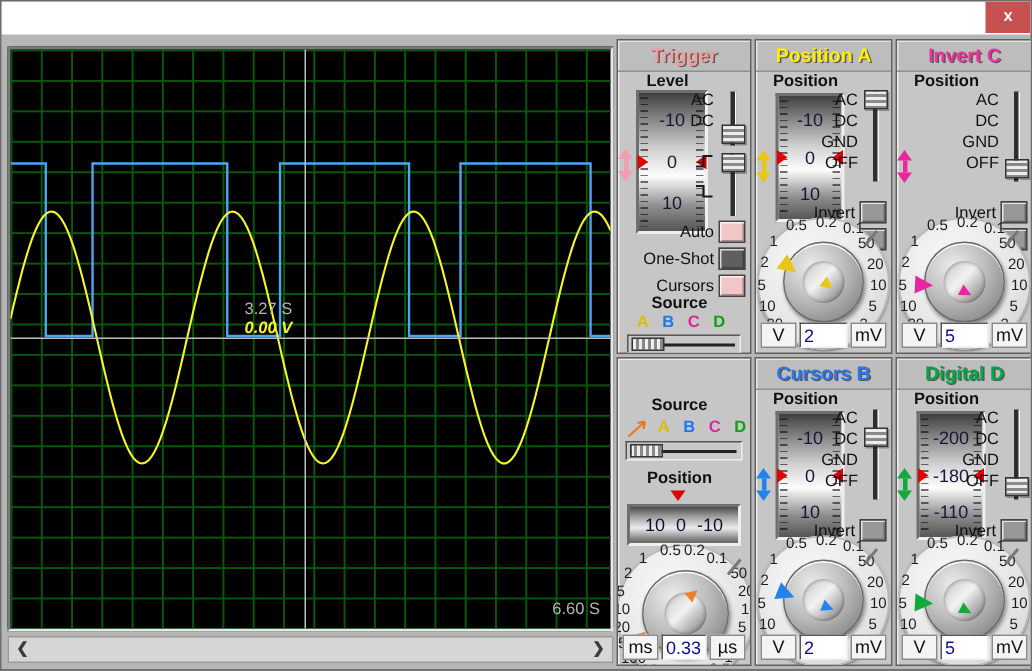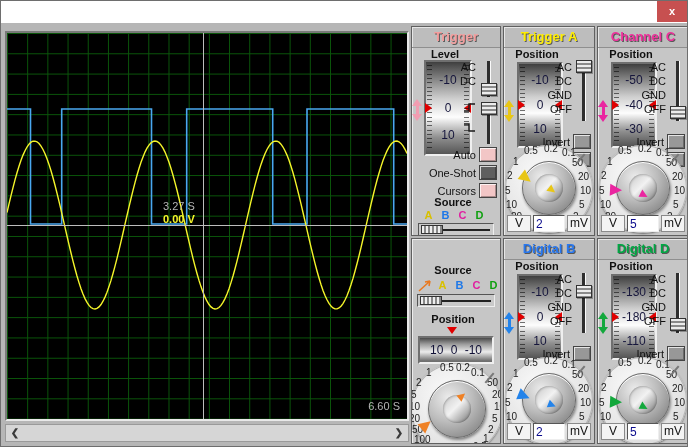--- a/index.html
+++ b/index.html
@@ -14,21 +14,21 @@
   .scope{position:absolute;left:4px;top:30px;width:404px;height:390px;box-sizing:border-box;background:#000;
          border:2px solid;border-color:#7a7a7a #e9e9e9 #e9e9e9 #7a7a7a;}
   .grid{position:absolute;left:0;top:0;right:0;bottom:0;
         background-image:linear-gradient(to right,#0a560a 1px,transparent 1px),
                          linear-gradient(to bottom,#0a560a 1px,transparent 1px);
         background-size:20.2px 20.3px;}
   .waves{position:absolute;left:0;top:0;}
   .cv{position:absolute;top:0;bottom:0;width:1px;background:#bdbdbd;}
   .chz{position:absolute;left:0;right:0;height:1px;background:#bdbdbd;}
   .ctime{position:absolute;left:156px;top:167px;font-size:11px;color:#b4b4b4;}
-  .cvolt{position:absolute;left:156px;top:180px;font-size:11px;font-weight:bold;color:#f5f52a;}
+  .cvolt{position:absolute;left:156px;top:180px;font-size:11px;font-weight:bold;color:#f5f52a;font-style:italic;}
   .cend{position:absolute;right:7px;bottom:7px;font-size:11px;color:#b4b4b4;}
   
   .hscroll{position:absolute;left:4px;top:423px;width:404px;height:18px;background:#d6d6d6;
            border:1px solid #9a9a9a;box-sizing:border-box;}
   .sbtn{position:absolute;top:0;width:18px;height:16px;text-align:center;line-height:16px;
         font-size:10px;color:#3a3a3a;font-weight:bold;}
   .sbl{left:0;} .sbr{right:0;}
   
   .panel{position:absolute;background:#c6c6c6;border:1px solid #606060;box-sizing:border-box;overflow:hidden;
          box-shadow:inset 1px 1px 0 #ececec;}
@@ -177,21 +177,21 @@
         <span class="lC">C</span>
         <span class="lD">D</span>
       </div>
       <div class="hslider" style="left:6px;right:6px;top:175px">
         <i class="hhndl"></i>
       </div>
     </div>
   </div>
 
   <div class="panel" style="left:502px;top:25px;width:92px;height:210px">
-    <div class="ptitle tA">Trigger A</div>
+    <div class="ptitle tA">Position A</div>
     <div class="pbody">
       <span class="clbl" style="top:0">Position</span>
       <div class="varrow cA" style="left:0;top:47px">
           <i class="tu"></i>
           <i class="vb"></i>
           <i class="td"></i>
         </div>
       <div class="vgauge" style="left:13px;top:14px;width:46px;height:86px">
         <span class="gl g1">-10</span>
         <span class="gl g2">0</span>
@@ -234,35 +234,28 @@
       </div>
       <div class="valrow">
         <span class="unit">V</span>
         <input class="vinput" value="2" style="">
         <span class="unit">mV</span>
       </div>
     </div>
   </div>
 
   <div class="panel" style="left:596px;top:25px;width:92px;height:210px">
-    <div class="ptitle tC">Channel C</div>
+    <div class="ptitle tC">Invert C</div>
     <div class="pbody">
       <span class="clbl" style="top:0">Position</span>
       <div class="varrow cC" style="left:0;top:47px">
           <i class="tu"></i>
           <i class="vb"></i>
           <i class="td"></i>
         </div>
-      <div class="vgauge" style="left:13px;top:14px;width:46px;height:86px">
-        <span class="gl g1">-50</span>
-        <span class="gl g2">-40</span>
-        <span class="gl g3">-30</span>
-        <i class="mkl"></i>
-        <i class="mkr"></i>
-      </div>
       <span class="slbl" style="right:22px;top:13px">AC</span>
       <span class="slbl" style="right:22px;top:27px">DC</span>
       <span class="slbl" style="right:22px;top:41px">GND</span>
       <span class="slbl" style="right:22px;top:55px">OFF</span>
       <div class="vtrack" style="right:2px;top:12px;height:62px">
         <i class="tln"></i>
           <i class="hndl" style="top:46px"></i>
       </div>
       <span class="blbl" style="right:24px;top:88px">Invert</span>
       <i class="pbtn gray" style="right:3px;top:86px"></i>
@@ -339,25 +332,30 @@
         <span class="hd hd16">2</span>
         <span class="hd hd17">1</span>
         <span class="hd hd18">0.5</span>
         <i class="notch" style="right:7px;top:14px"></i>
         <div class="knob" style="left:17px;top:17px;width:58px;height:58px">
           <div class="knobin"></div>
         </div>
         <i class="larrow" style="left:9px;top:56px;transform:rotate(-40deg);border-left-color:#ef8125"></i>
         <i class="sarrow" style="left:47px;top:29px;transform:rotate(-40deg);border-left-color:#ef8125"></i>
       </div>
+      <div class="valrow">
+        <span class="unit">ms</span>
+        <input class="vinput" value="0.33" style="">
+        <span class="unit">µs</span>
+      </div>
     </div>
   </div>
 
   <div class="panel" style="left:502px;top:237px;width:92px;height:206px">
-    <div class="ptitle tB">Digital B</div>
+    <div class="ptitle tB">Cursors B</div>
     <div class="pbody">
       <span class="clbl" style="top:0">Position</span>
       <div class="varrow cB" style="left:0;top:47px">
           <i class="tu"></i>
           <i class="vb"></i>
           <i class="td"></i>
         </div>
       <div class="vgauge" style="left:13px;top:14px;width:46px;height:86px">
         <span class="gl g1">-10</span>
         <span class="gl g2">0</span>
@@ -407,21 +405,21 @@
   <div class="panel" style="left:596px;top:237px;width:92px;height:206px">
     <div class="ptitle tD">Digital D</div>
     <div class="pbody">
       <span class="clbl" style="top:0">Position</span>
       <div class="varrow cD" style="left:0;top:47px">
           <i class="tu"></i>
           <i class="vb"></i>
           <i class="td"></i>
         </div>
       <div class="vgauge" style="left:13px;top:14px;width:46px;height:86px">
-        <span class="gl g1">-130</span>
+        <span class="gl g1">-200</span>
         <span class="gl g2">-180</span>
         <span class="gl g3">-110</span>
         <i class="mkl"></i>
         <i class="mkr"></i>
       </div>
       <span class="slbl" style="right:22px;top:13px">AC</span>
       <span class="slbl" style="right:22px;top:27px">DC</span>
       <span class="slbl" style="right:22px;top:41px">GND</span>
       <span class="slbl" style="right:22px;top:55px">OFF</span>
       <div class="vtrack" style="right:2px;top:12px;height:62px">

